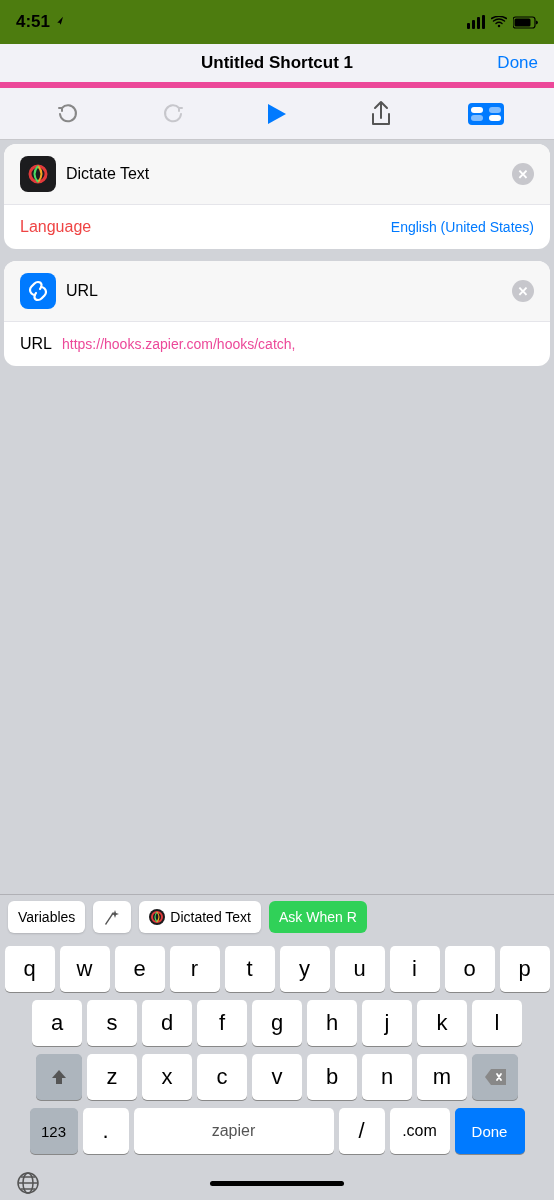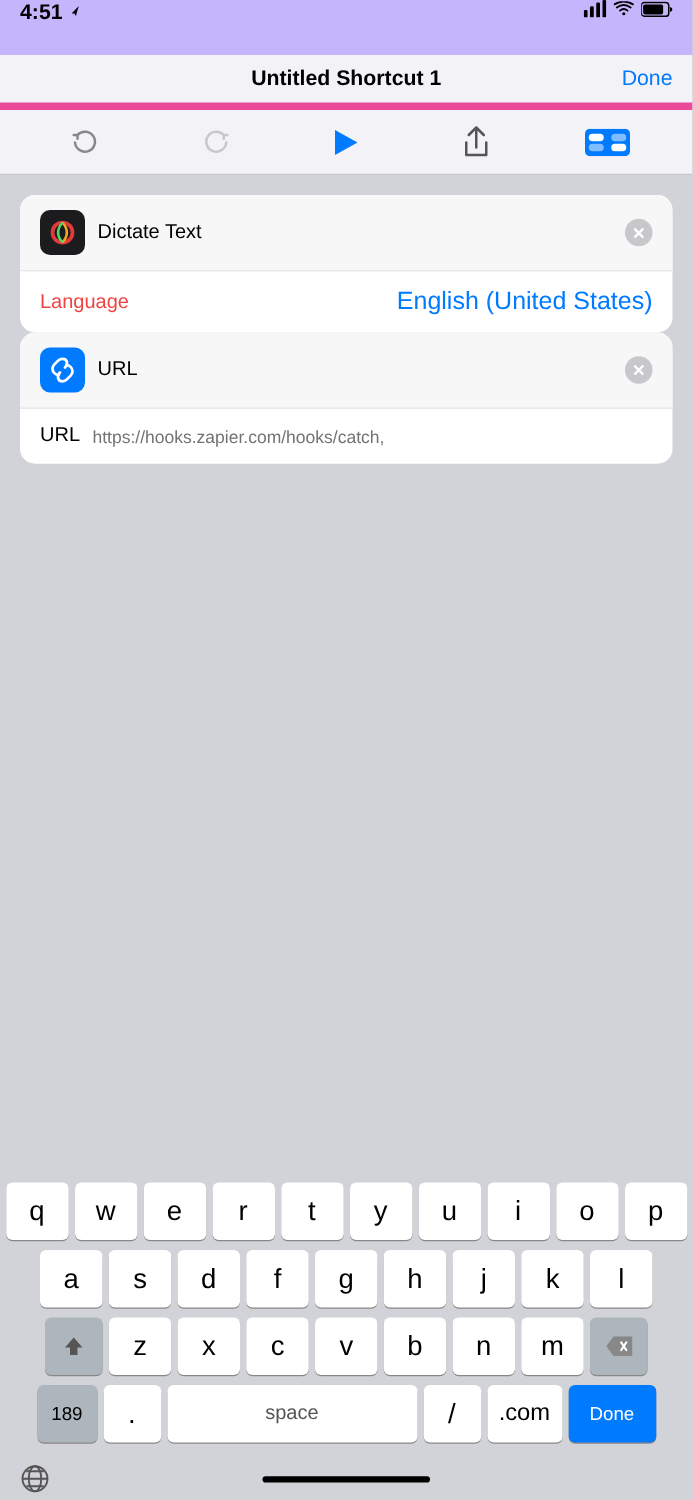--- a/index.html
+++ b/index.html
@@ -11,23 +11,23 @@
       background: #d1d3d8;
       font-family: -apple-system, 'SF Pro Display', 'Helvetica Neue', sans-serif;
       overflow: hidden;
       position: relative;
     }
 
     
     .status-bar {
       width: 100%;
       height: 44px;
-      background: #c4b5fd;
-      display: flex;
-      align-items: flex-start;
+      background: #4d7c0f;
+      display: flex;
+      align-items: center;
       justify-content: space-between;
       padding: 0 16px;
     }
     .status-time {
       font-size: 17px;
       font-weight: 600;
       color: #000;
       display: flex;
       align-items: center;
       gap: 4px;
@@ -86,23 +86,24 @@
       width: 0;
       height: 0;
       border-style: solid;
       border-width: 10px 0 10px 18px;
       border-color: transparent transparent transparent #007aff;
     }
 
     
     .content {
       background: #d1d3d8;
-      padding: 16px;
+      padding: 4px;
       display: flex;
       flex-direction: column;
+      gap: 12px;
       justify-content: center;
     }
 
     
     .card {
       background: #fff;
       border-radius: 12px;
       overflow: hidden;
     }
     .card-header {
@@ -161,37 +162,37 @@
       border-bottom: 1px solid #e5e5ea;
     }
     .card-row:last-child {
       border-bottom: none;
     }
     .card-row-label {
       font-size: 16px;
       color: #ef4444;
     }
     .card-row-value {
-      font-size: 20px;
+      font-size: 14px;
       color: #007aff;
     }
     .card-row-url {
       display: flex;
       align-items: center;
       gap: 10px;
       padding: 13px 16px;
     }
     .url-label {
       font-size: 16px;
       color: #000;
       flex-shrink: 0;
     }
     .url-value {
       font-size: 14px;
-      color: #737373;
+      color: #ec4899;
       word-break: break-all;
     }
 
     
     .keyboard-container {
       position: absolute;
       bottom: 0;
       left: 0;
       right: 0;
       background: #d1d3d8;
@@ -437,20 +438,43 @@
     <div class="card-row-url">
       <span class="url-label">URL</span>
       <span class="url-value">https://hooks.zapier.com/hooks/catch,</span>
     </div>
   </div>
 
 </div>
 
 <div class="keyboard-container">
 
+  <div class="suggestions-row">
+    <div class="suggestion-chip">
+      <span>Variables</span>
+    </div>
+    <div class="suggestion-chip">
+      <svg width="18" height="18" viewBox="0 0 18 18">
+        <path d="M2 16 L10 4 L11 5 L3 17 Z" fill="#555"></path>
+        <path d="M12 2 L13 5 L16 6 L13 7 L12 10 L11 7 L8 6 L11 5 Z" fill="#555"></path>
+      </svg>
+    </div>
+    <div class="suggestion-chip">
+      <svg width="16" height="16" viewBox="0 0 16 16">
+        <circle cx="8" cy="8" r="8" fill="#1c1c1e"></circle>
+        <circle cx="8" cy="8" r="5" fill="none" stroke="#e23a3a" stroke-width="2"></circle>
+        <path d="M8 3 Q12 8 8 13" fill="none" stroke="#f5a623" stroke-width="1.2"></path>
+        <path d="M8 3 Q4 8 8 13" fill="none" stroke="#4cd964" stroke-width="1.2"></path>
+      </svg>
+      <span>Dictated Text</span>
+    </div>
+    <div class="suggestion-chip-green">
+      <span>Ask When R</span>
+    </div>
+  </div>
 
   <div class="keyboard">
 
     <div class="key-row">
       <div class="key">q</div>
       <div class="key">w</div>
       <div class="key">e</div>
       <div class="key">r</div>
       <div class="key">t</div>
       <div class="key">y</div>
@@ -488,33 +512,33 @@
       <div class="key key-delete">
         <svg width="22" height="16" viewBox="0 0 22 16">
           <path d="M7 0 L22 0 L22 16 L7 16 L1 8 Z" fill="#888"></path>
           <path d="M13 5 L17 11 M17 5 L13 11" stroke="white" stroke-width="1.8" stroke-linecap="round"></path>
         </svg>
       </div>
     </div>
 
     <div class="key-row">
       <div class="key key-123">
-        <span style="font-size:15px;">189</span>
+        <span style="font-size:15px;">123</span>
       </div>
       <div class="key key-dot">
         <span>.</span>
       </div>
       <div class="key key-space">
-        <span style="font-size:16px;color:#555;">space</span>
+        <span style="font-size:16px;color:#555;">zapier</span>
       </div>
       <div class="key key-slash">
         <span>/</span>
       </div>
       <div class="key key-dotcom">
-        <span style="font-size:19px;">.com</span>
+        <span style="font-size:16px;">.com</span>
       </div>
       <div class="key key-done-blue">
         <span style="font-size:15px;">Done</span>
       </div>
     </div>
   </div>
 
   <div class="bottom-bar">
     <svg width="24" height="24" viewBox="0 0 24 24">
       <circle cx="12" cy="12" r="10" stroke="#555" stroke-width="1.5" fill="none"></circle>

